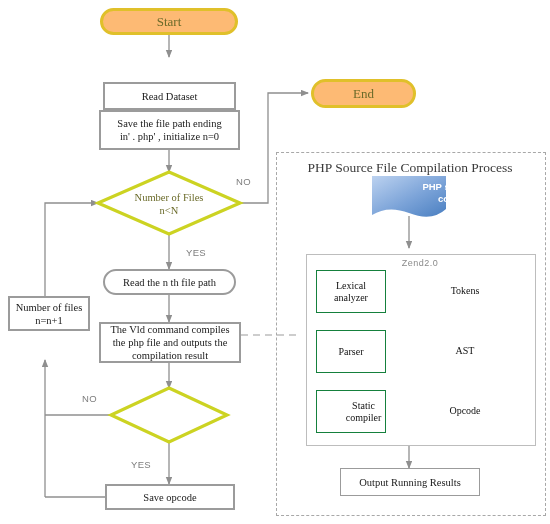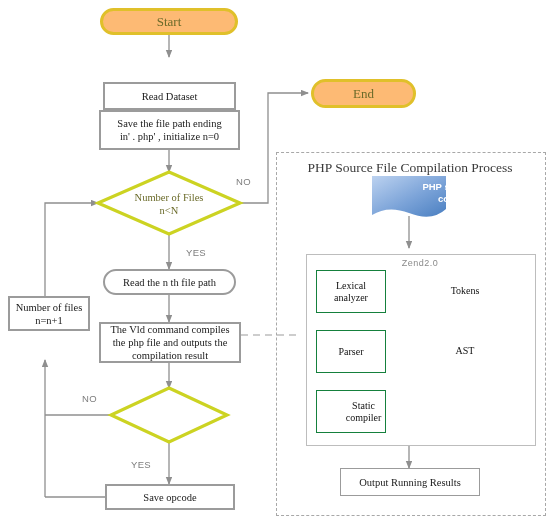--- a/index.html
+++ b/index.html
@@ -183,18 +183,19 @@
     <span>Parser</span>
   </div>
 
   <div class="blk" style="left:316px;top:390px;width:70px;height:43px;flex-direction:column;padding-left:25px;">
     <span>Static</span>
     <span>compiler</span>
   </div>
 
   <div class="para-txt" style="left:424px;top:275px;width:82px;height:30px;">Tokens</div>
   <div class="para-txt" style="left:424px;top:335px;width:82px;height:30px;">AST</div>
+  <div class="para-txt" style="left:424px;top:395px;width:82px;height:30px;">Opcode</div>
 
   <div class="node proc thin" style="left:340px;top:468px;width:140px;height:28px;">
     <span>Output Running Results</span>
   </div>
 
 </div>
 
 </body></html>

